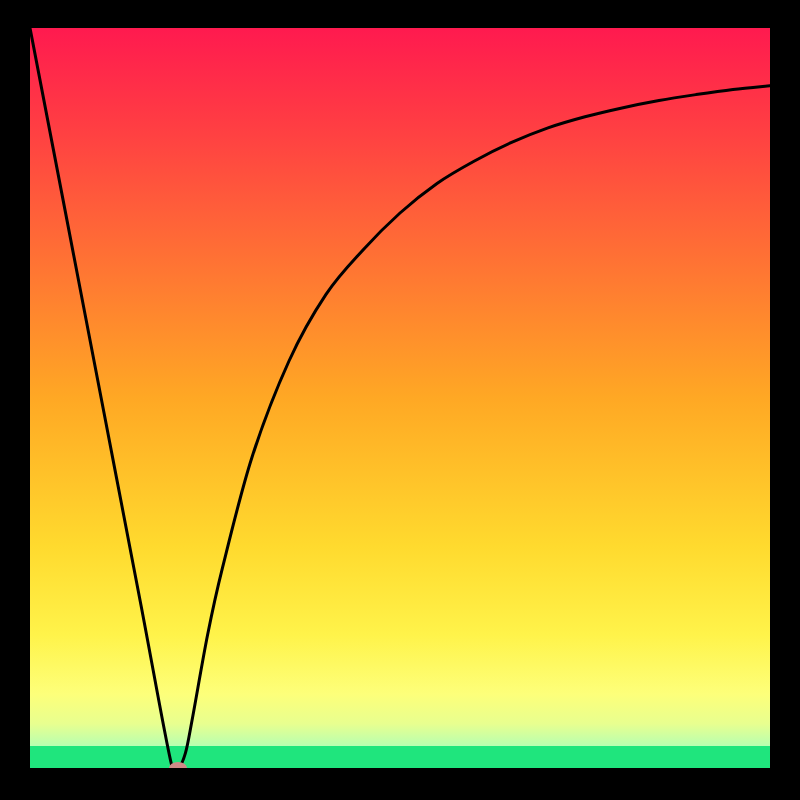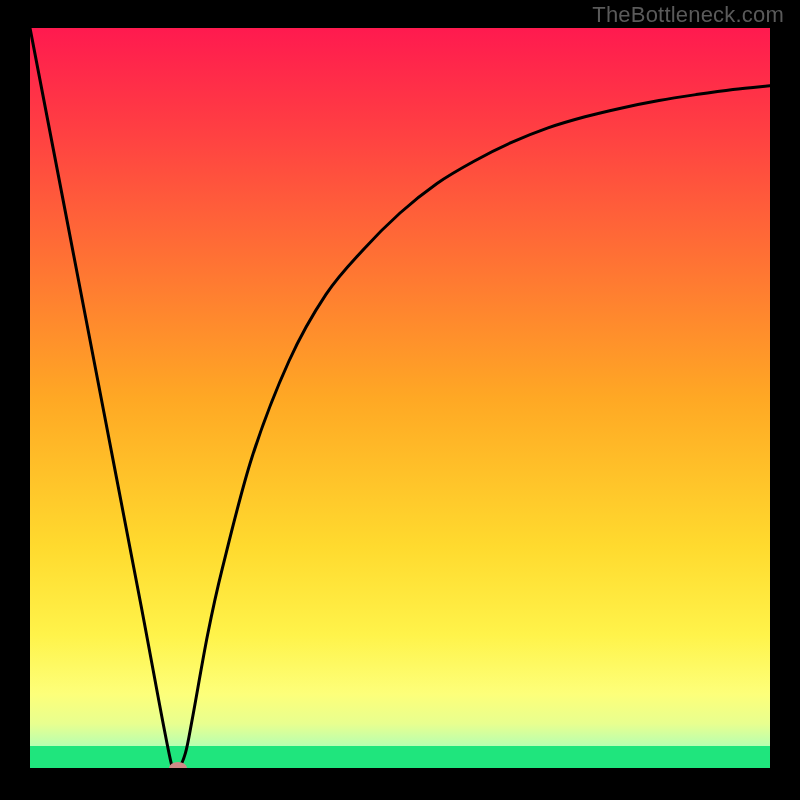--- a/index.html
+++ b/index.html
@@ -54,21 +54,20 @@
     width: 18px;
     height: 12px;
     border-radius: 50%;
     transform: translate(-50%, -50%);
   }
 </style>
 </head>
 <body>
 
 <div class="outer">
-  <div class="watermark">TheBottleneck.com</div>
 
   <div class="plot">
     <div class="gradient" id="grad" style="background: linear-gradient(rgb(255, 26, 79) 0%, rgb(255, 58, 68) 12%, rgb(255, 110, 53) 30%, rgb(255, 168, 36) 50%, rgb(255, 218, 46) 70%, rgb(255, 243, 74) 82%, rgb(253, 255, 122) 90%, rgb(232, 255, 143) 94%, rgb(184, 255, 176) 97%, rgb(34, 224, 122) 100%);"></div>
     <div class="green-band" id="greenband" style="top: 97%; bottom: 0%; background: rgb(31, 229, 125);"></div>
     <svg class="curve" id="curve-svg" viewBox="0 0 740 740" preserveAspectRatio="none">
       <path id="curve-path" fill="none" stroke="#000" stroke-width="3" stroke-linejoin="round" stroke-linecap="round" d="M 0.00 0.00 C 6.17 32.07, 24.67 128.27, 37.00 192.40 C 49.33 256.53, 61.67 320.67, 74.00 384.80 C 86.33 448.93, 99.90 519.23, 111.00 577.20 C 122.10 635.17, 134.43 705.47, 140.60 732.60 C 146.77 759.73, 145.53 741.23, 148.00 740.00 C 150.47 738.77, 152.93 733.83, 155.40 725.20 C 157.87 716.57, 159.10 707.93, 162.80 688.20 C 166.50 668.47, 172.67 631.47, 177.60 606.80 C 182.53 582.13, 185.00 569.80, 192.40 540.20 C 199.80 510.60, 210.90 463.73, 222.00 429.20 C 233.10 394.67, 246.67 360.13, 259.00 333.00 C 271.33 305.87, 283.67 284.90, 296.00 266.40 C 308.33 247.90, 320.67 235.57, 333.00 222.00 C 345.33 208.43, 357.67 196.10, 370.00 185.00 C 382.33 173.90, 394.67 164.03, 407.00 155.40 C 419.33 146.77, 431.67 139.98, 444.00 133.20 C 456.33 126.42, 468.67 120.25, 481.00 114.70 C 493.33 109.15, 505.67 104.22, 518.00 99.90 C 530.33 95.58, 542.67 92.13, 555.00 88.80 C 567.33 85.47, 579.67 82.63, 592.00 79.92 C 604.33 77.21, 616.67 74.74, 629.00 72.52 C 641.33 70.30, 653.67 68.45, 666.00 66.60 C 678.33 64.75, 690.67 62.90, 703.00 61.42 C 715.33 59.94, 733.83 58.34, 740.00 57.72"></path>
     </svg>
     <div class="marker" id="marker" style="left: 148px; top: 740px; background: rgb(207, 139, 136);"></div>
   </div>
 </div>

